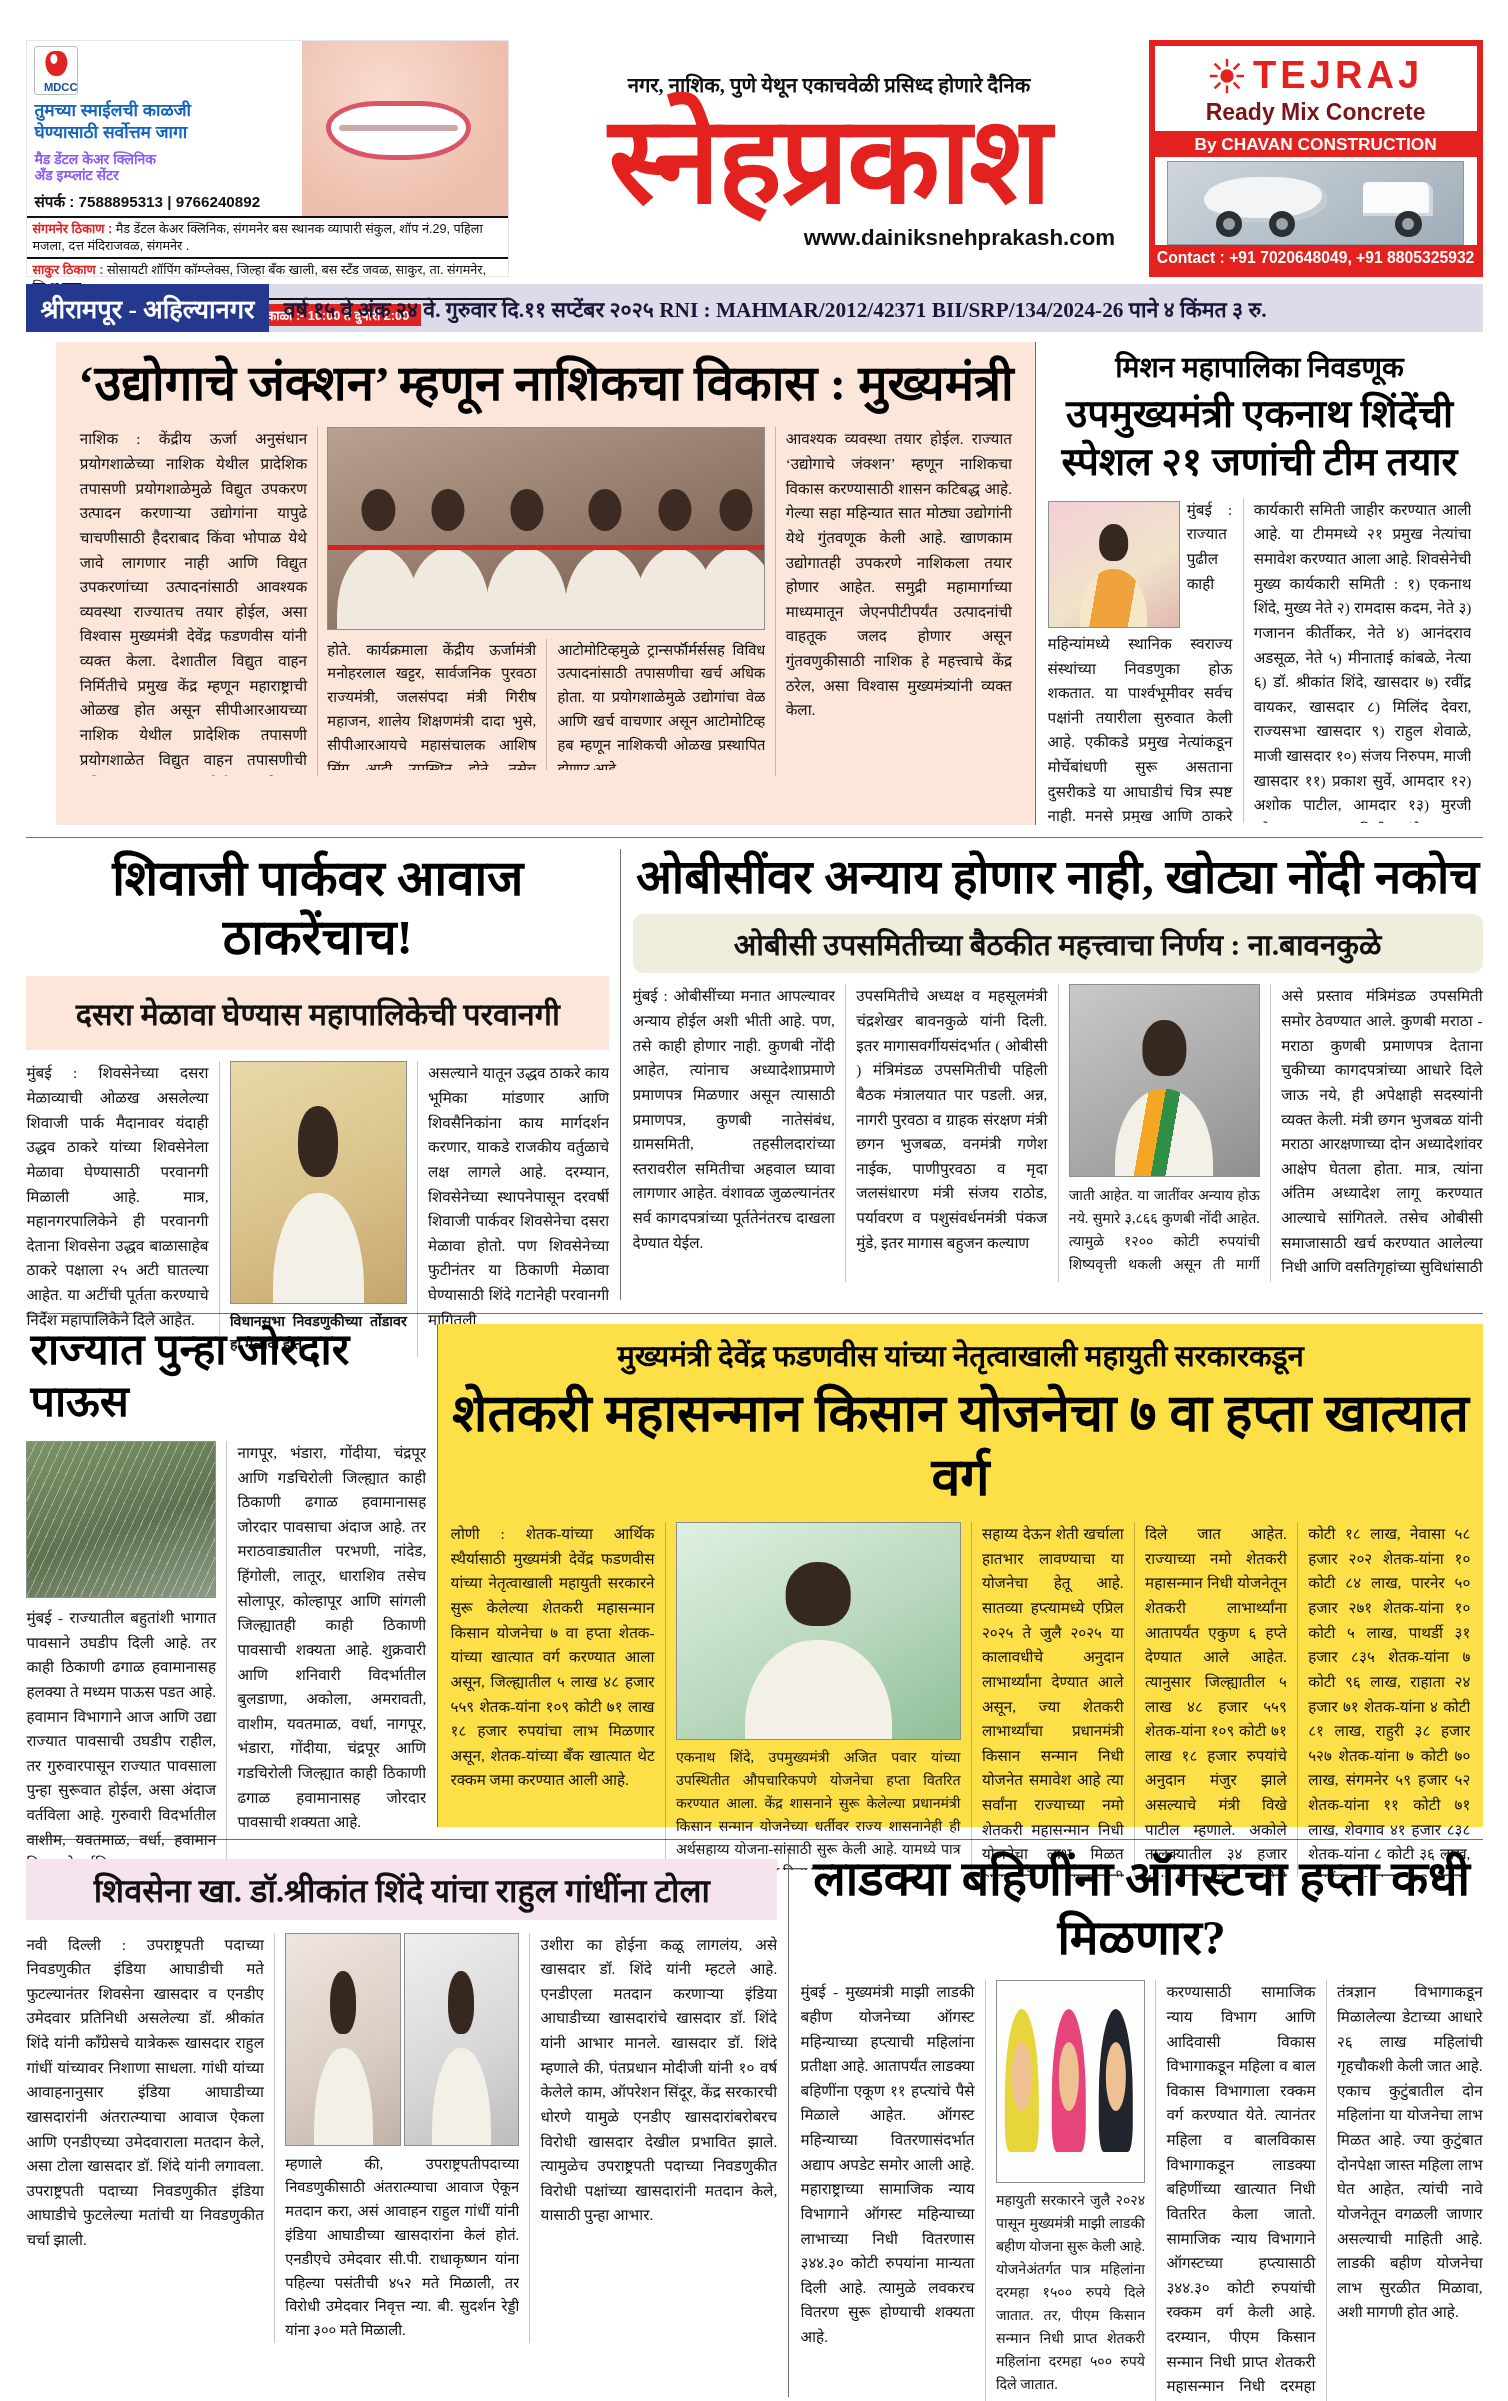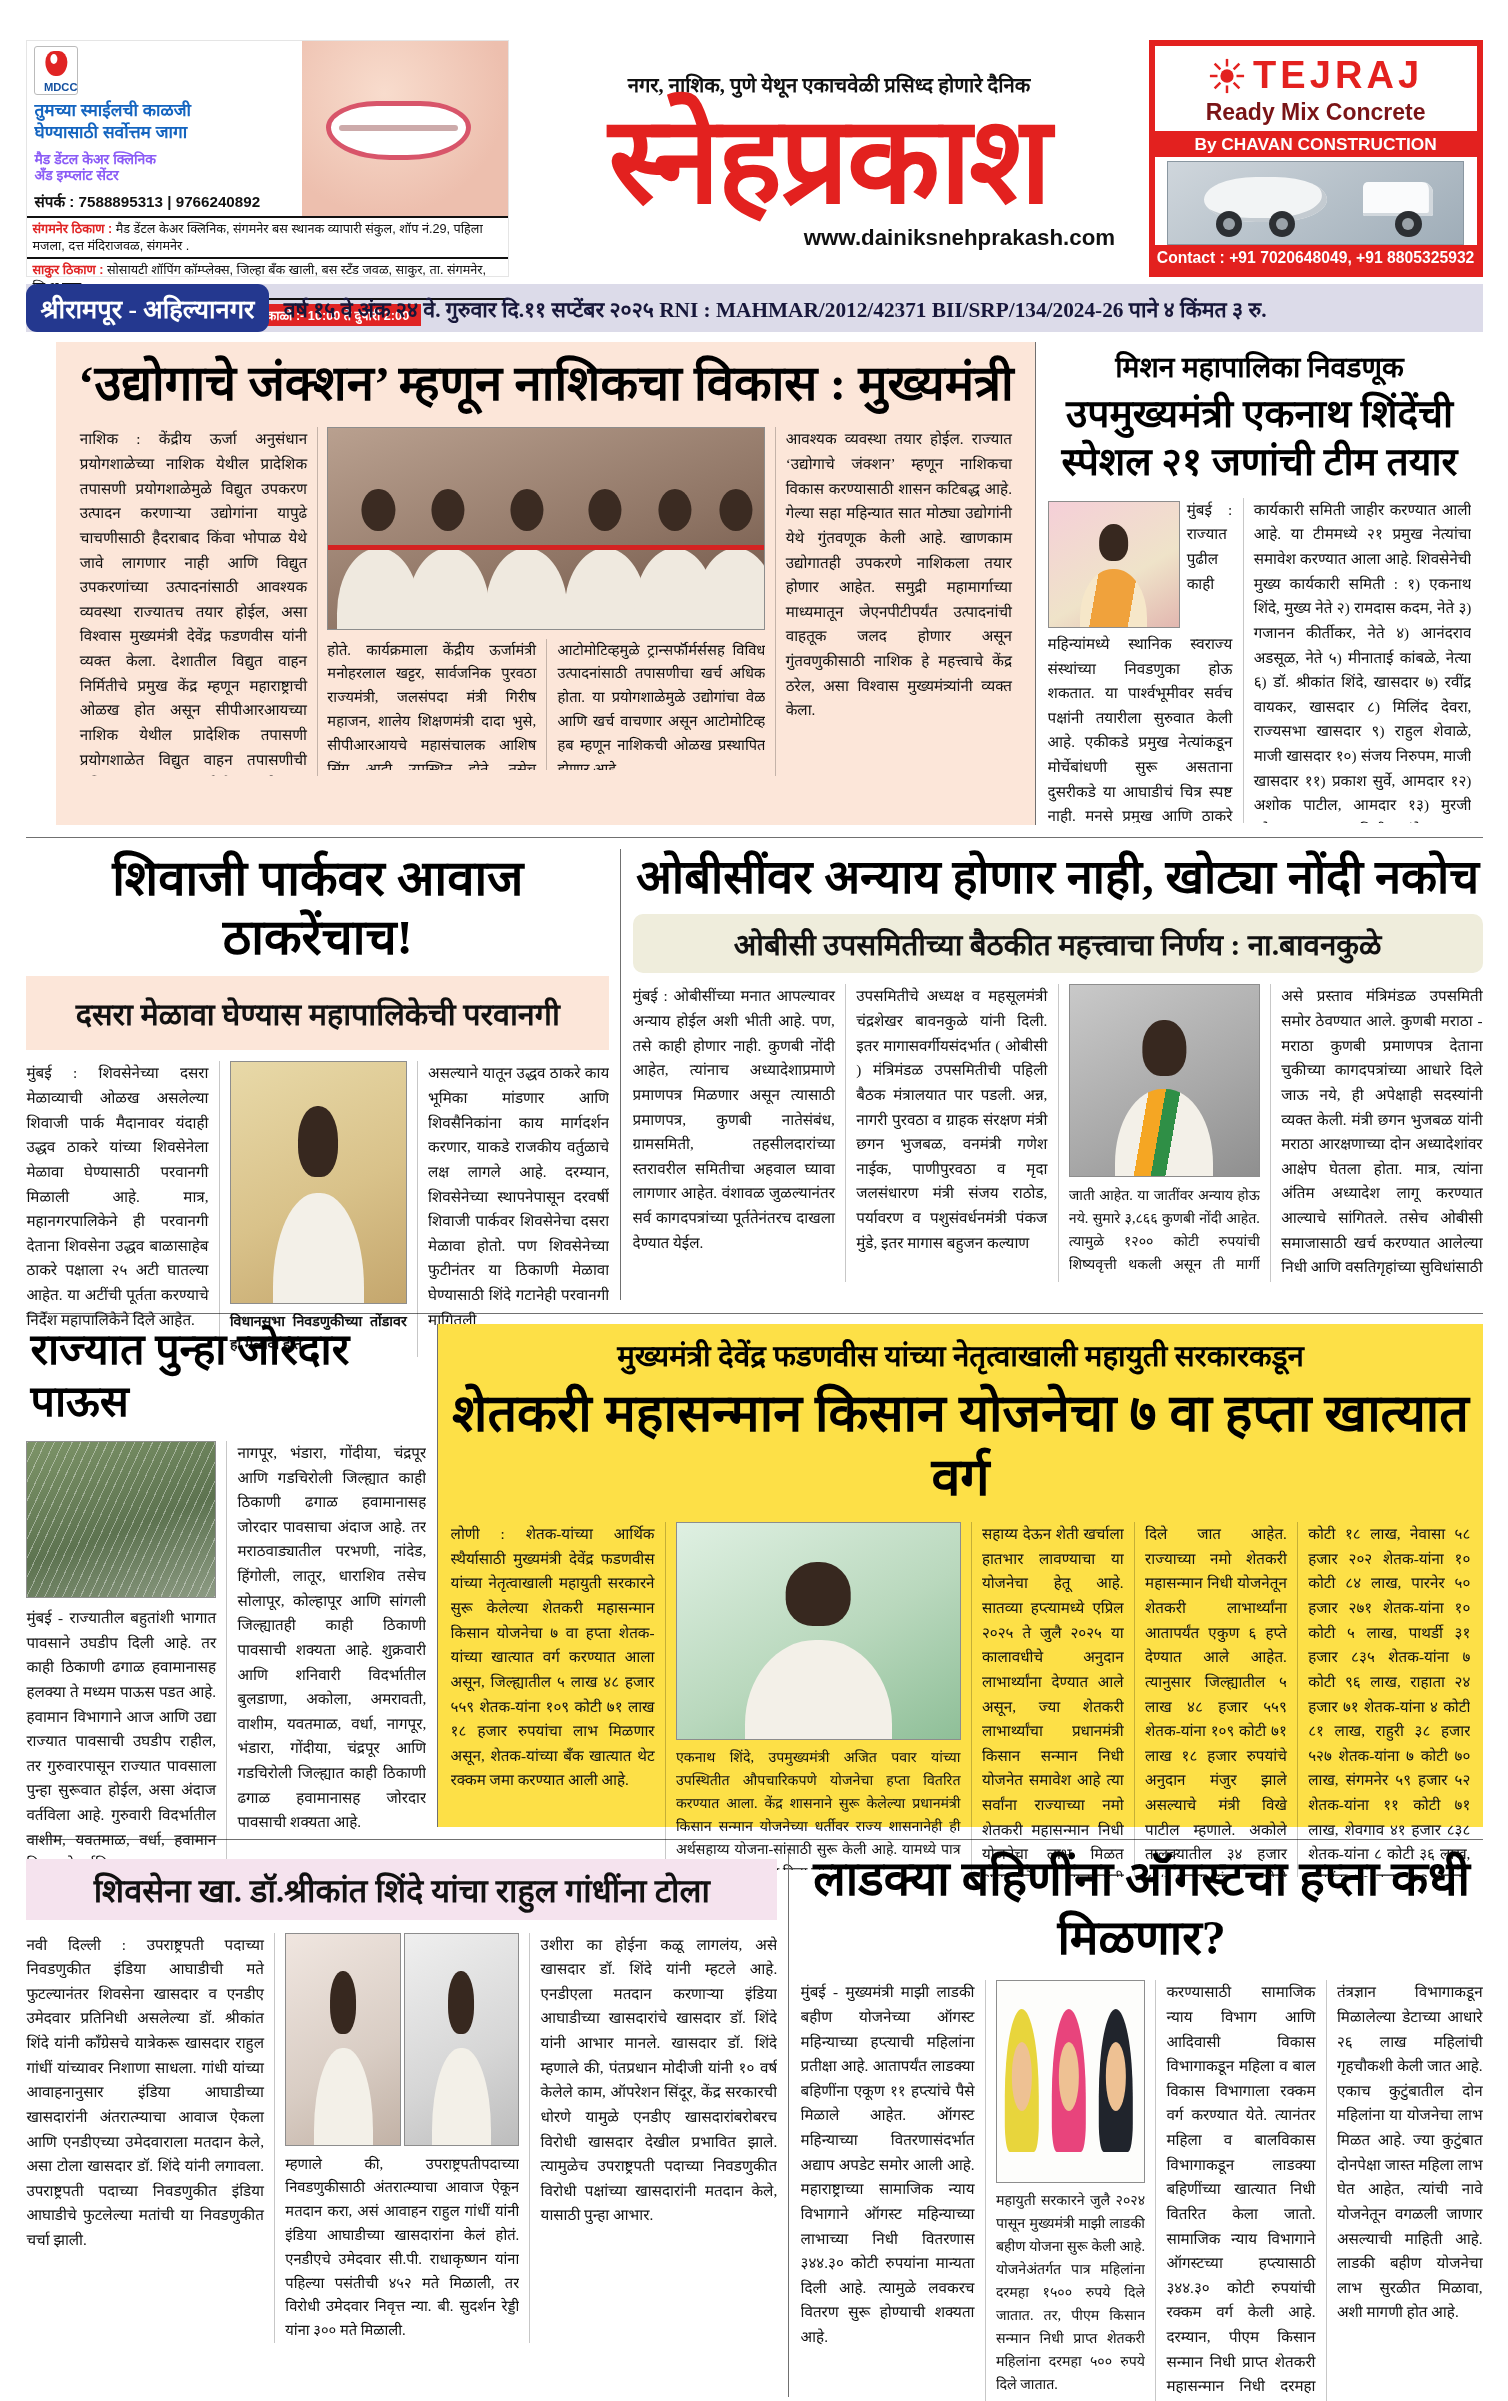--- a/index.html
+++ b/index.html
@@ -44,21 +44,21 @@
   .tejraj-sub { color:#7a1416; font-size:23px; font-weight:800; margin-top:2px; }
   .tejraj-by { background:#e3211f; color:#fff; font-weight:800; font-size:17.3px; width:100%; text-align:center; padding:2.5px 0; margin-top:5.1px; }
   .tejraj-truck { width:92%; height:108px; margin-top:4.1px; background:linear-gradient(145deg,#cfd6dc,#9fadb8); position:relative; border:0.5px solid #8a97a1; }
   .truck-drum { position:absolute; left:12%; top:18%; width:42%; height:55%; background:#f2f4f5; border-radius:50% 50% 50% 50%/60% 60% 60% 60%; box-shadow:inset -5.1px -4.1px 0 #c4cbd1; }
   .truck-cab { position:absolute; right:10%; top:24%; width:24%; height:42%; background:#fafbfc; border-radius:5.1px 11.2px 2px 2px; box-shadow:inset -4.1px -3px 0 #d2d8dd; }
   .truck-wheel { position:absolute; bottom:8%; width:26.4px; height:26.4px; background:#2c2f33; border-radius:50%; }
   .truck-wheel::after{ content:""; position:absolute; inset:7.1px; background:#9aa2a9; border-radius:50%; }
   .tejraj-contact { background:#e3211f; color:#fff; font-weight:800; font-size:15.7px; width:100%; text-align:center; padding:4.1px 0; margin-top:auto; }
   
   .dateline { margin-top:7.1px; height:48px; background:#dcdbe9; display:flex; align-items:center; }
-  .dateline-edition { background:#24388f; color:#fff; font-weight:bold; font-size:25.4px; padding:5.1px 14.2px; margin-right:15.2px; height:100%; display:flex; align-items:center;border-radius:11px; }
+  .dateline-edition { background:#24388f; color:#fff; font-weight:bold; font-size:25.4px; padding:5.1px 14.2px; margin-right:15.2px; height:100%; display:flex; align-items:center; }
   .dateline-info { font-weight:bold; font-size:21.3px; color:#17173a; }
   
   .row { display:flex; gap:0; }
   .rule-top { border-top:1px solid #707070; margin-top:12.2px; padding-top:10.2px; }
   .panel-divider { border-left:1px solid #707070; }
   .headline { font-weight:800; text-align:center; line-height:1.22; color:#000; }
   .kicker { font-weight:800; text-align:center; color:#000; }
   .subbar { text-align:center; font-weight:800; }
   .cols { display:flex; }
   .col { padding:0 10.2px; overflow:hidden; text-align:justify; font-size:15.2px; line-height:1.62; }

